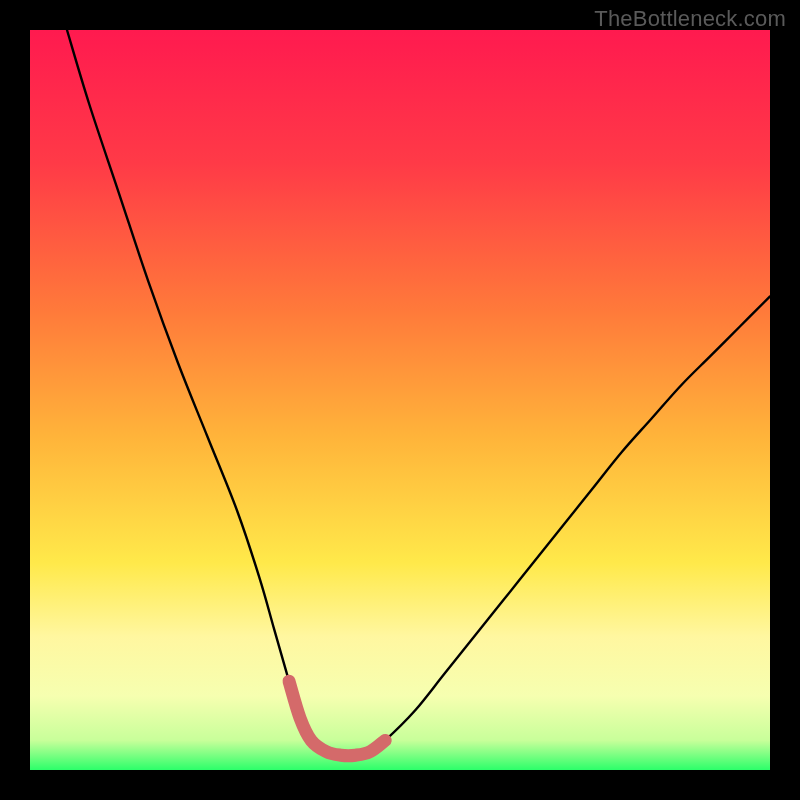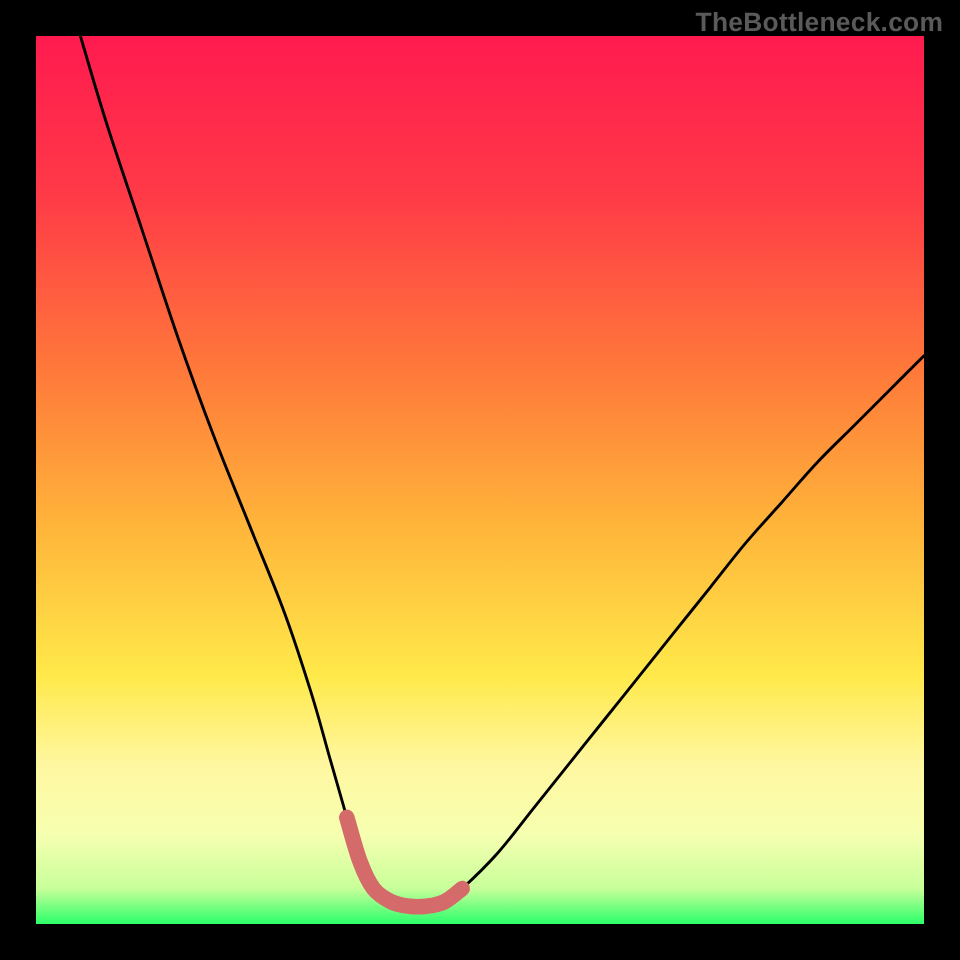--- a/index.html
+++ b/index.html
@@ -30,21 +30,21 @@
     width: 740px;
     height: 740px;
   }
   .watermark {
     position: absolute;
     top: 6px;
     right: 14px;
     color: #5a5a5a;
     font-size: 22px;
     letter-spacing: 0.2px;
-    font-weight: 700;
+    font-weight: 400;
   }
   svg.curves {
     position: absolute;
     left: 0;
     top: 0;
     width: 740px;
     height: 740px;
     overflow: visible;
   }
 </style>

